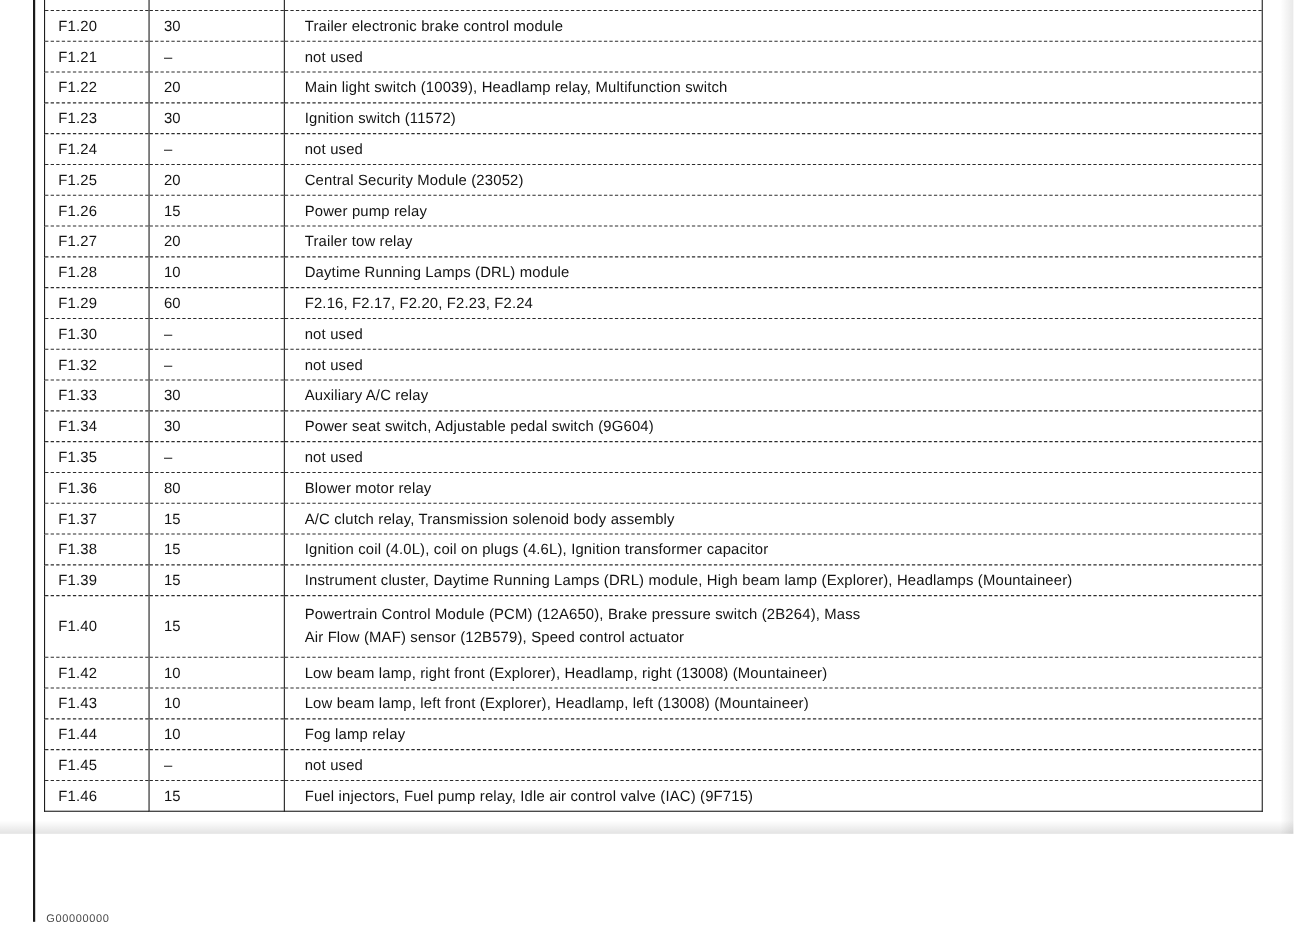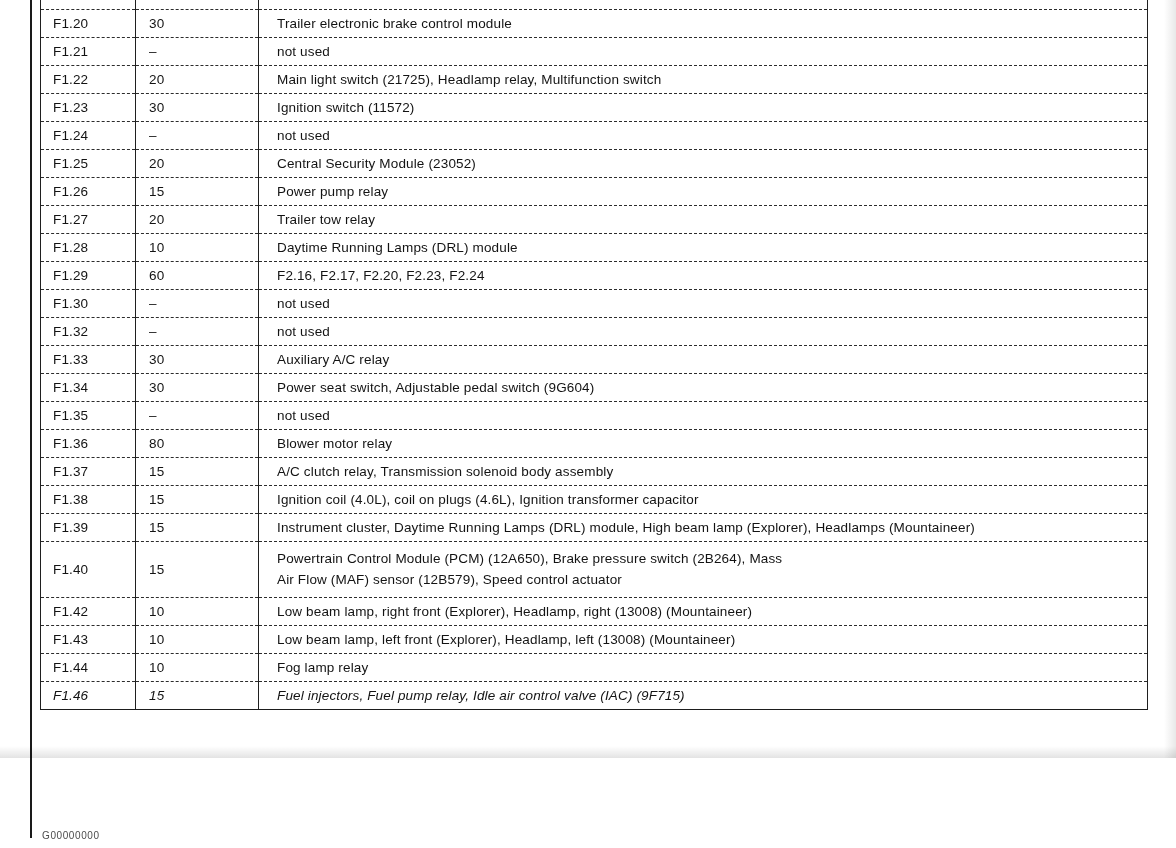--- a/index.html
+++ b/index.html
@@ -50,21 +50,21 @@
   .fuse-row.tall td { height: 56px; }
 
   td.col-fuse { padding-left: 12px; }
   td.col-amps { padding-left: 13px; }
   td.col-desc {
     padding: 3px 14px 3px 18px;
     white-space: pre-line;
     line-height: 21px;
   }
 
-  .fuse-table tbody tr:last-child td { border-bottom: 1.5px solid #1d1d1d; font-style: italic; }
+  .fuse-table tbody tr:last-child td { border-bottom: 1.5px solid #1d1d1d; }
 
   .caption {
     position: absolute;
     left: 42px;
     top: 830px;
     font-size: 10px;
     letter-spacing: 0.6px;
     color: #4c4c4c;
   }
 
@@ -112,21 +112,21 @@
 
   <tr class="fuse-row">
     <td class="col-fuse">F1.21</td>
     <td class="col-amps">–</td>
     <td class="col-desc">not used</td>
   </tr>
 
   <tr class="fuse-row">
     <td class="col-fuse">F1.22</td>
     <td class="col-amps">20</td>
-    <td class="col-desc">Main light switch (21725), Headlamp relay, Multifunction switch</td>
+    <td class="col-desc">Main light switch (10039), Headlamp relay, Multifunction switch</td>
   </tr>
 
   <tr class="fuse-row">
     <td class="col-fuse">F1.23</td>
     <td class="col-amps">30</td>
     <td class="col-desc">Ignition switch (11572)</td>
   </tr>
 
   <tr class="fuse-row">
     <td class="col-fuse">F1.24</td>
@@ -238,20 +238,25 @@
     <td class="col-amps">10</td>
     <td class="col-desc">Low beam lamp, left front (Explorer), Headlamp, left (13008) (Mountaineer)</td>
   </tr>
 
   <tr class="fuse-row">
     <td class="col-fuse">F1.44</td>
     <td class="col-amps">10</td>
     <td class="col-desc">Fog lamp relay</td>
   </tr>
 
+  <tr class="fuse-row">
+    <td class="col-fuse">F1.45</td>
+    <td class="col-amps">–</td>
+    <td class="col-desc">not used</td>
+  </tr>
 
   <tr class="fuse-row">
     <td class="col-fuse">F1.46</td>
     <td class="col-amps">15</td>
     <td class="col-desc">Fuel injectors, Fuel pump relay, Idle air control valve (IAC) (9F715)</td>
   </tr>
 </tbody>
   </table>
 
   <div class="caption">G00000000</div>

